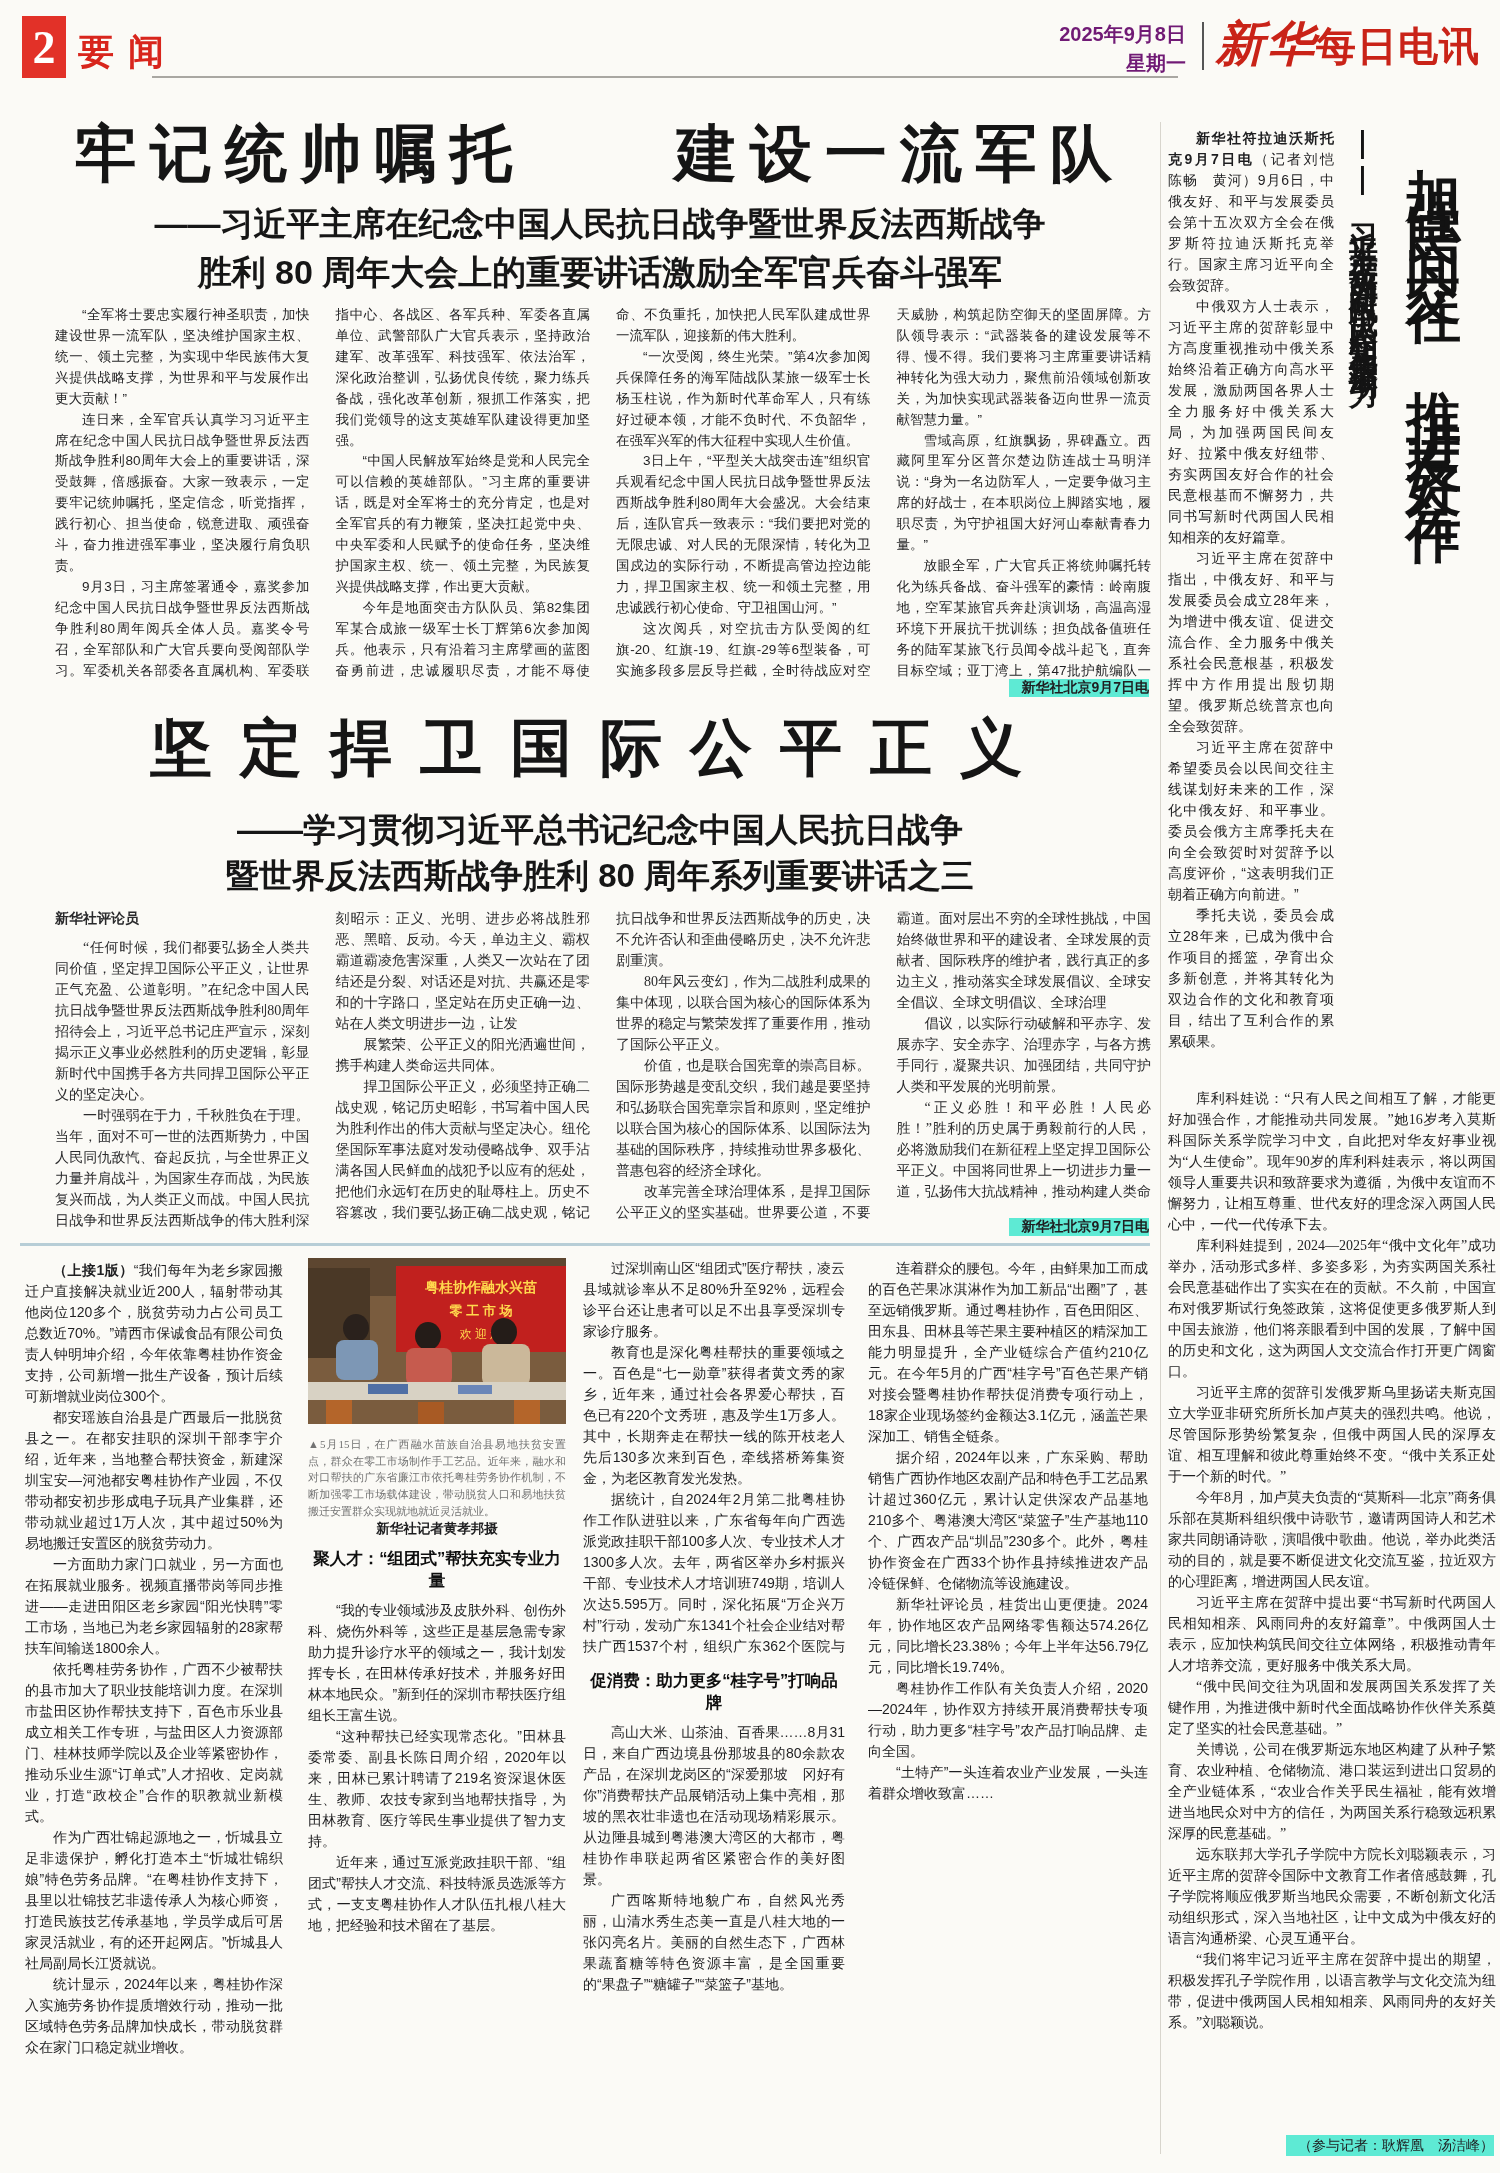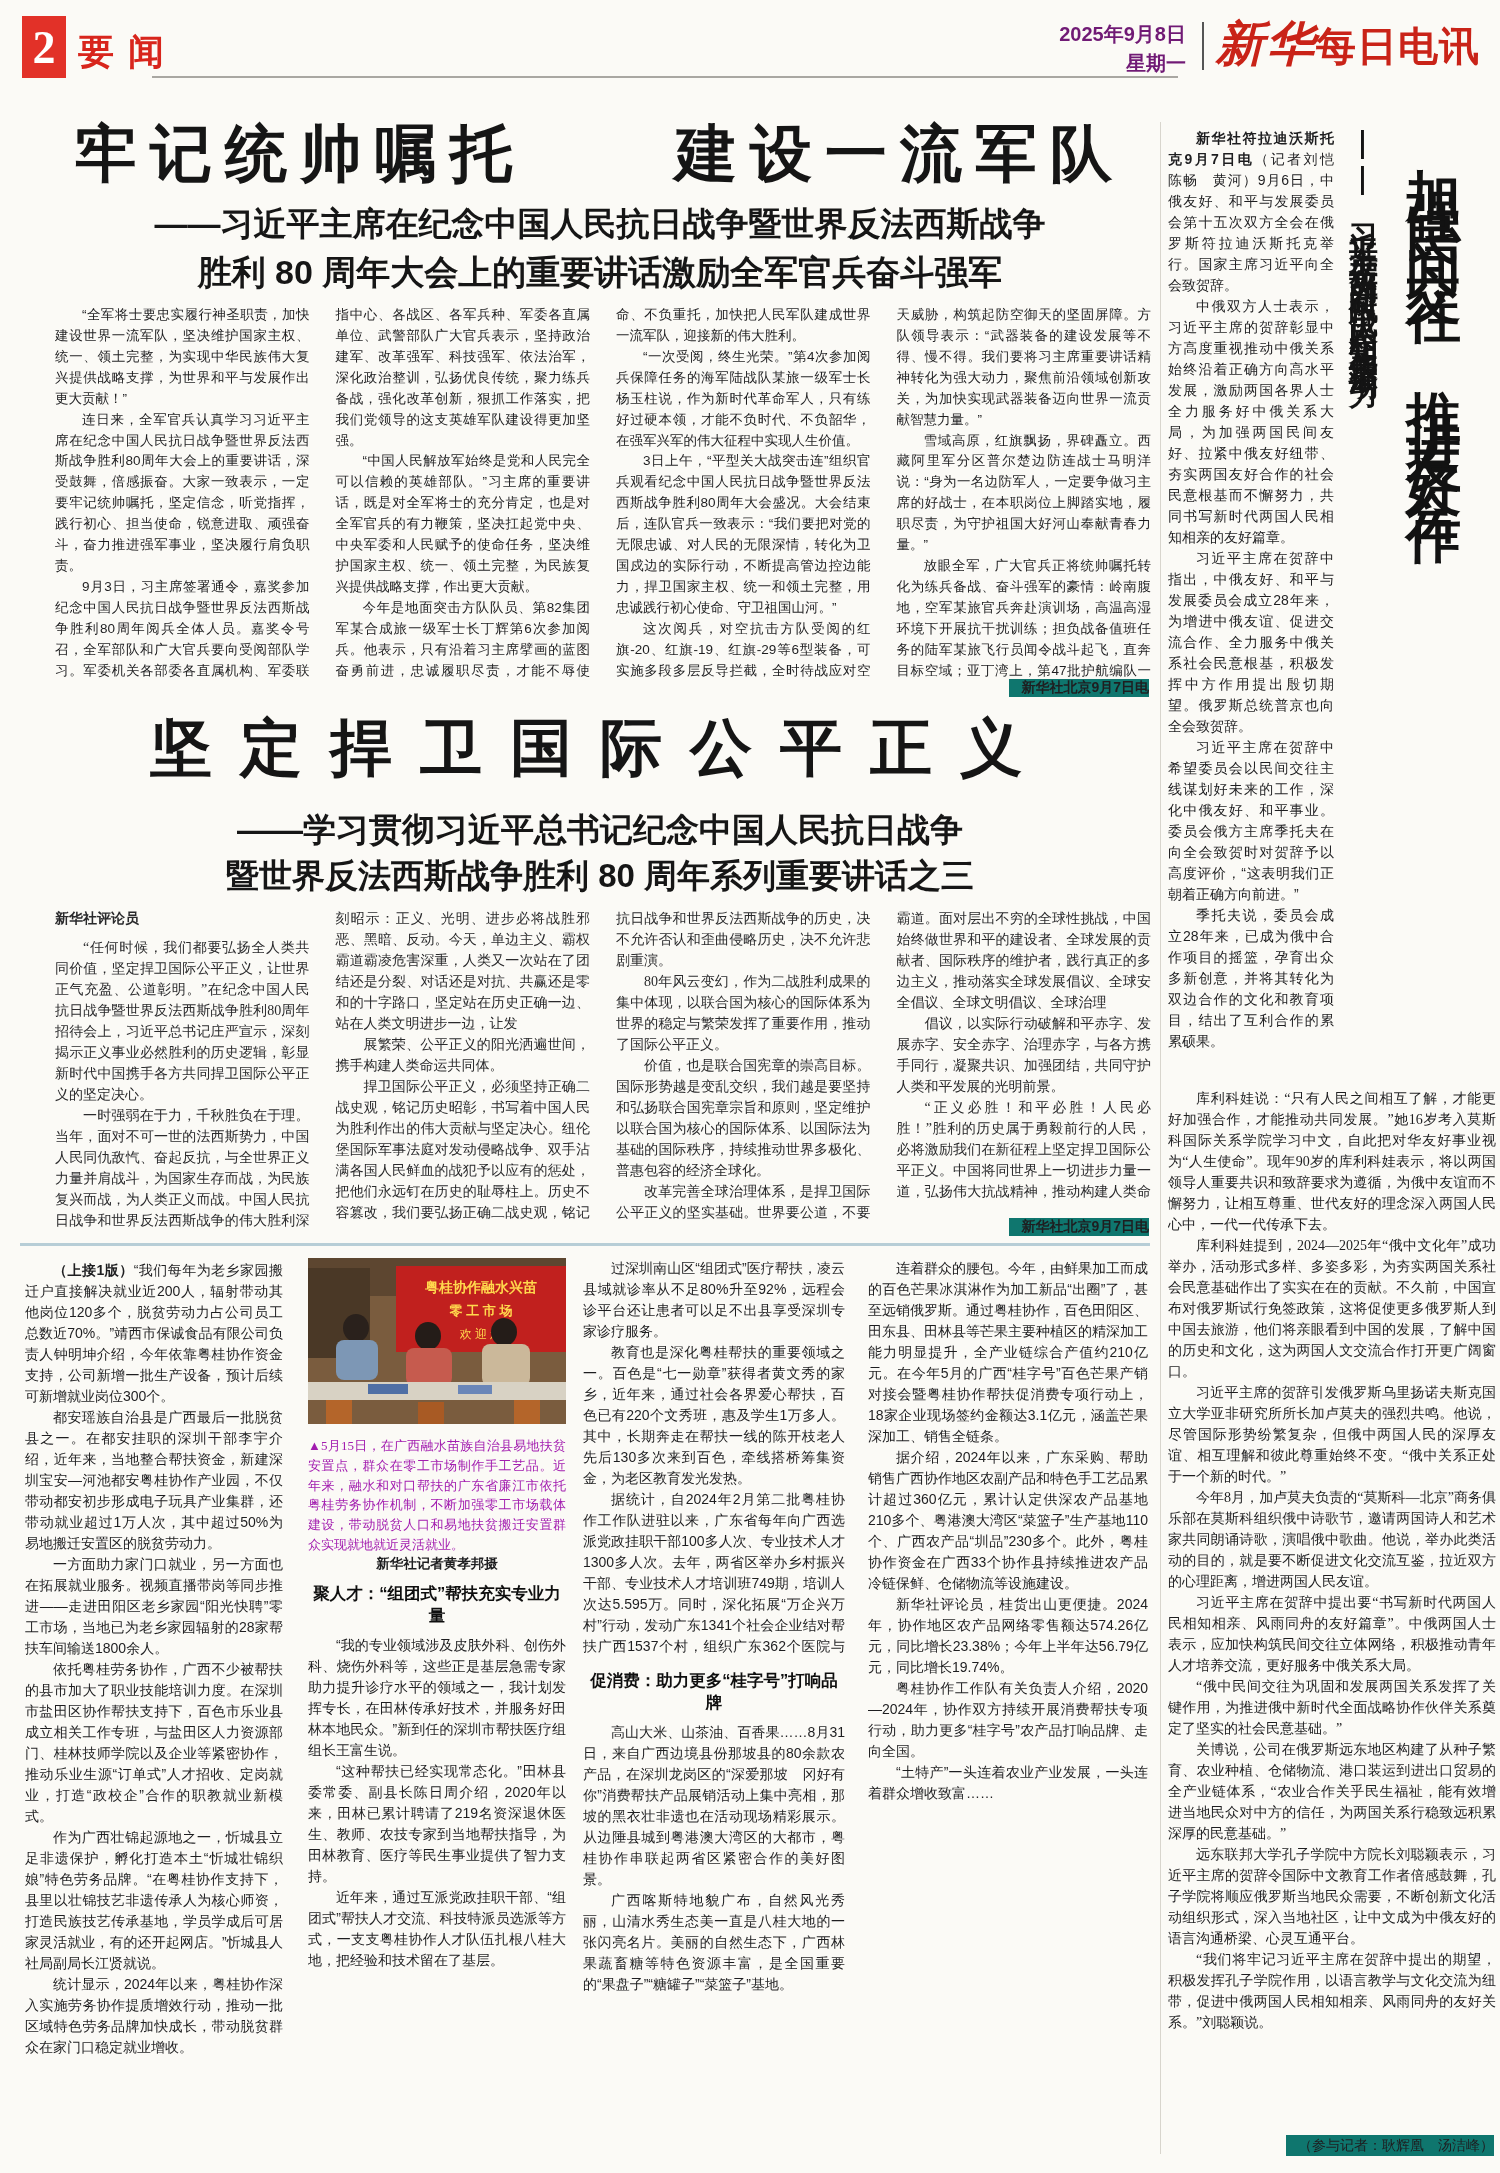--- a/index.html
+++ b/index.html
@@ -14,31 +14,31 @@
   .section{color:#d8251c;font-weight:700;font-size:36px;letter-spacing:14px;}
   .date{font-weight:700;font-size:20px;text-align:right;line-height:1.45;color:#701a75;}
   .logo-script{color:#c92318;font-family:"Liberation Serif","DejaVu Serif",serif;font-style:italic;font-weight:700;font-size:48px;letter-spacing:2px;}
   .logo-rest{color:#c92318;font-weight:900;font-size:40px;letter-spacing:1px;}
   
   .h1-main{font-family:"Liberation Serif","DejaVu Serif",serif;font-weight:900;font-size:62px;letter-spacing:13px;text-align:center;color:#151515;}
   .dek{font-weight:700;text-align:center;color:#161616;}
   .body-cols{column-count:4;column-gap:26px;font-size:13.5px;line-height:1.55;overflow:hidden;height:100%;}
   .body-cols2{column-count:4;column-gap:26px;font-size:14px;line-height:1.5;overflow:hidden;height:100%;
               font-family:"Liberation Serif","DejaVu Serif",serif;color:#2a2a2c;}
-  .sign{position:absolute;right:2px;bottom:0;font-weight:700;background:#0f766e;padding-left:12px;font-size:14px;}
+  .sign{position:absolute;right:2px;bottom:0;font-weight:700;background:#5eead4;padding-left:12px;font-size:14px;}
   .byline{font-weight:700;text-indent:0;margin-bottom:8px;}
   
   .narrowcol{font-size:14px;line-height:1.5;overflow:hidden;}
   .vdek{writing-mode:vertical-rl;font-weight:700;font-size:29px;letter-spacing:7px;color:#141414;}
   .vhead{writing-mode:vertical-rl;font-family:"Liberation Serif","DejaVu Serif",serif;font-weight:900;font-size:55px;letter-spacing:24px;color:#121212;}
   .widecol{font-size:14px;line-height:1.5;overflow:hidden;}
   
   .fcol{font-size:14px;line-height:1.5;overflow:hidden;}
   .fsub{font-weight:900;font-size:16.5px;text-align:center;margin:10px 0 8px 0;color:#0e0e0e;}
-  .caption{font-family:"Liberation Serif","DejaVu Serif",serif;font-size:13px;line-height:1.52;text-align:justify;color:#a21caf;}
+  .caption{font-family:"Liberation Serif","DejaVu Serif",serif;font-size:11px;line-height:1.52;text-align:justify;color:#737373;}
   .credit{font-family:"Liberation Serif","DejaVu Serif",serif;font-weight:700;font-size:13.5px;text-align:center;}
   .bluerule{background:#b7cdd6;height:3px;}
   .vline{background:#d8d5cd;width:1px;}
 </style>
 </head>
 <body>
 
 <div class="page">
 
   <div class="abs pagenum" style="left:22px;top:16px;">

